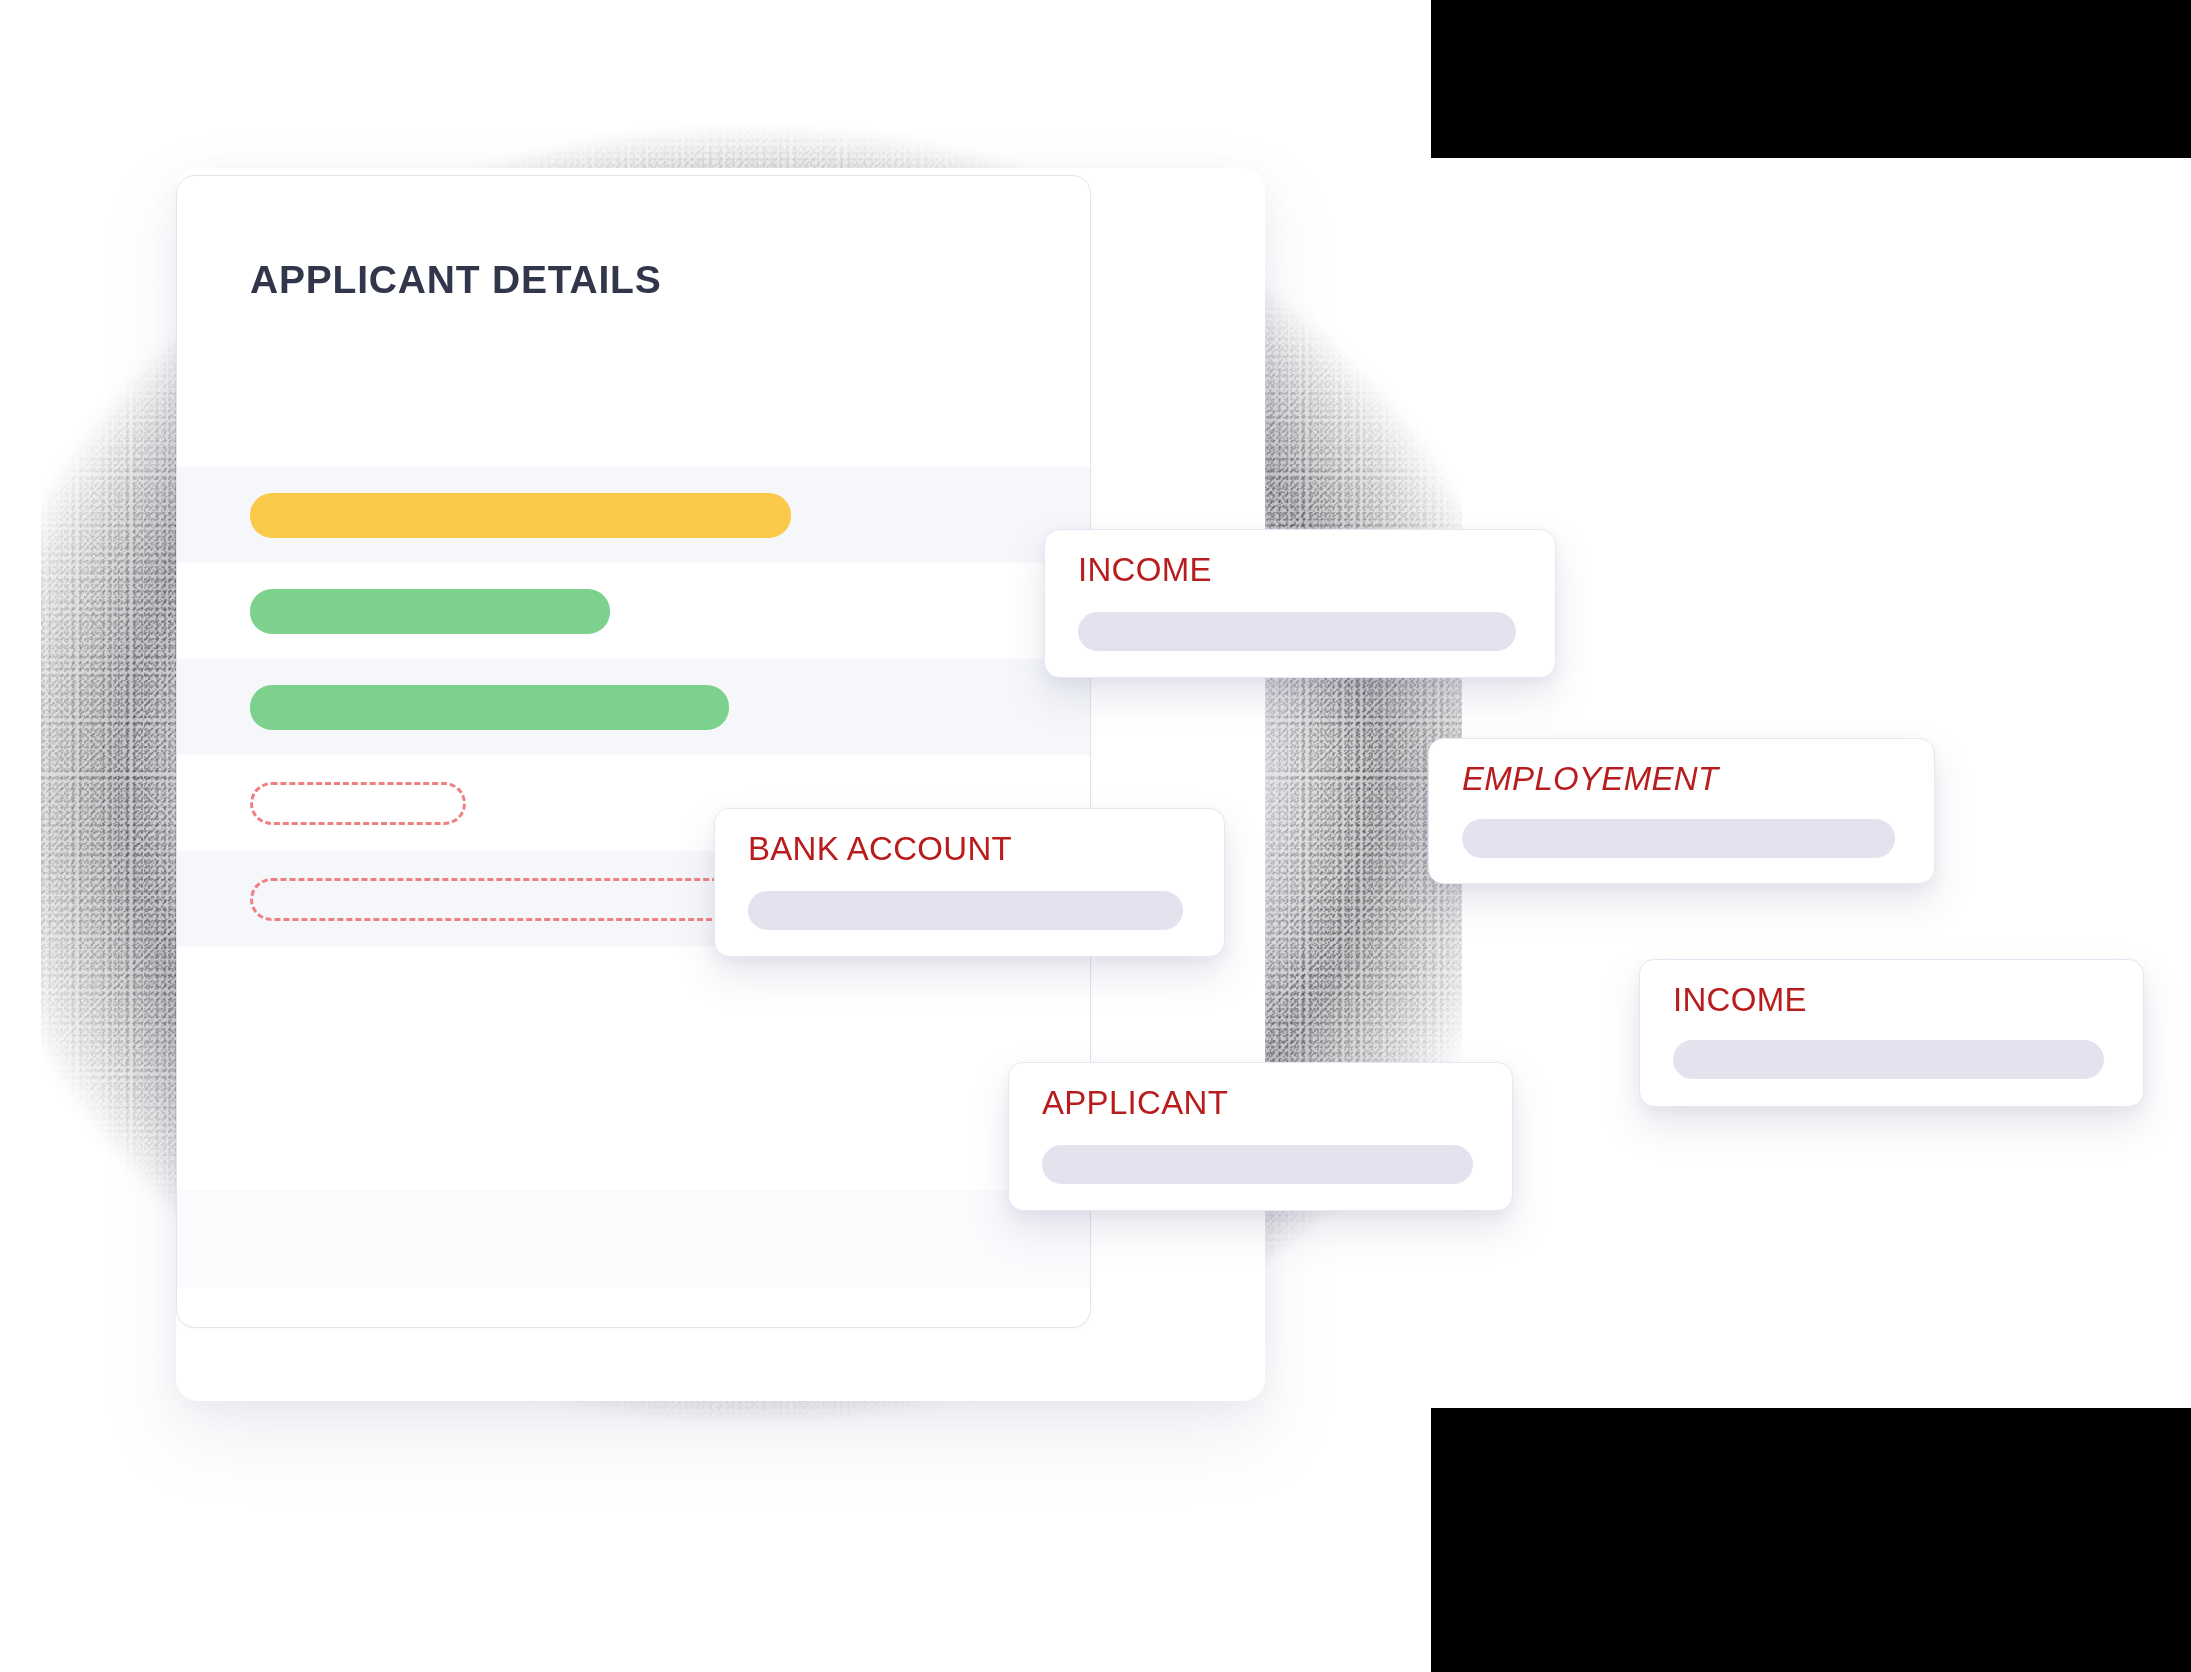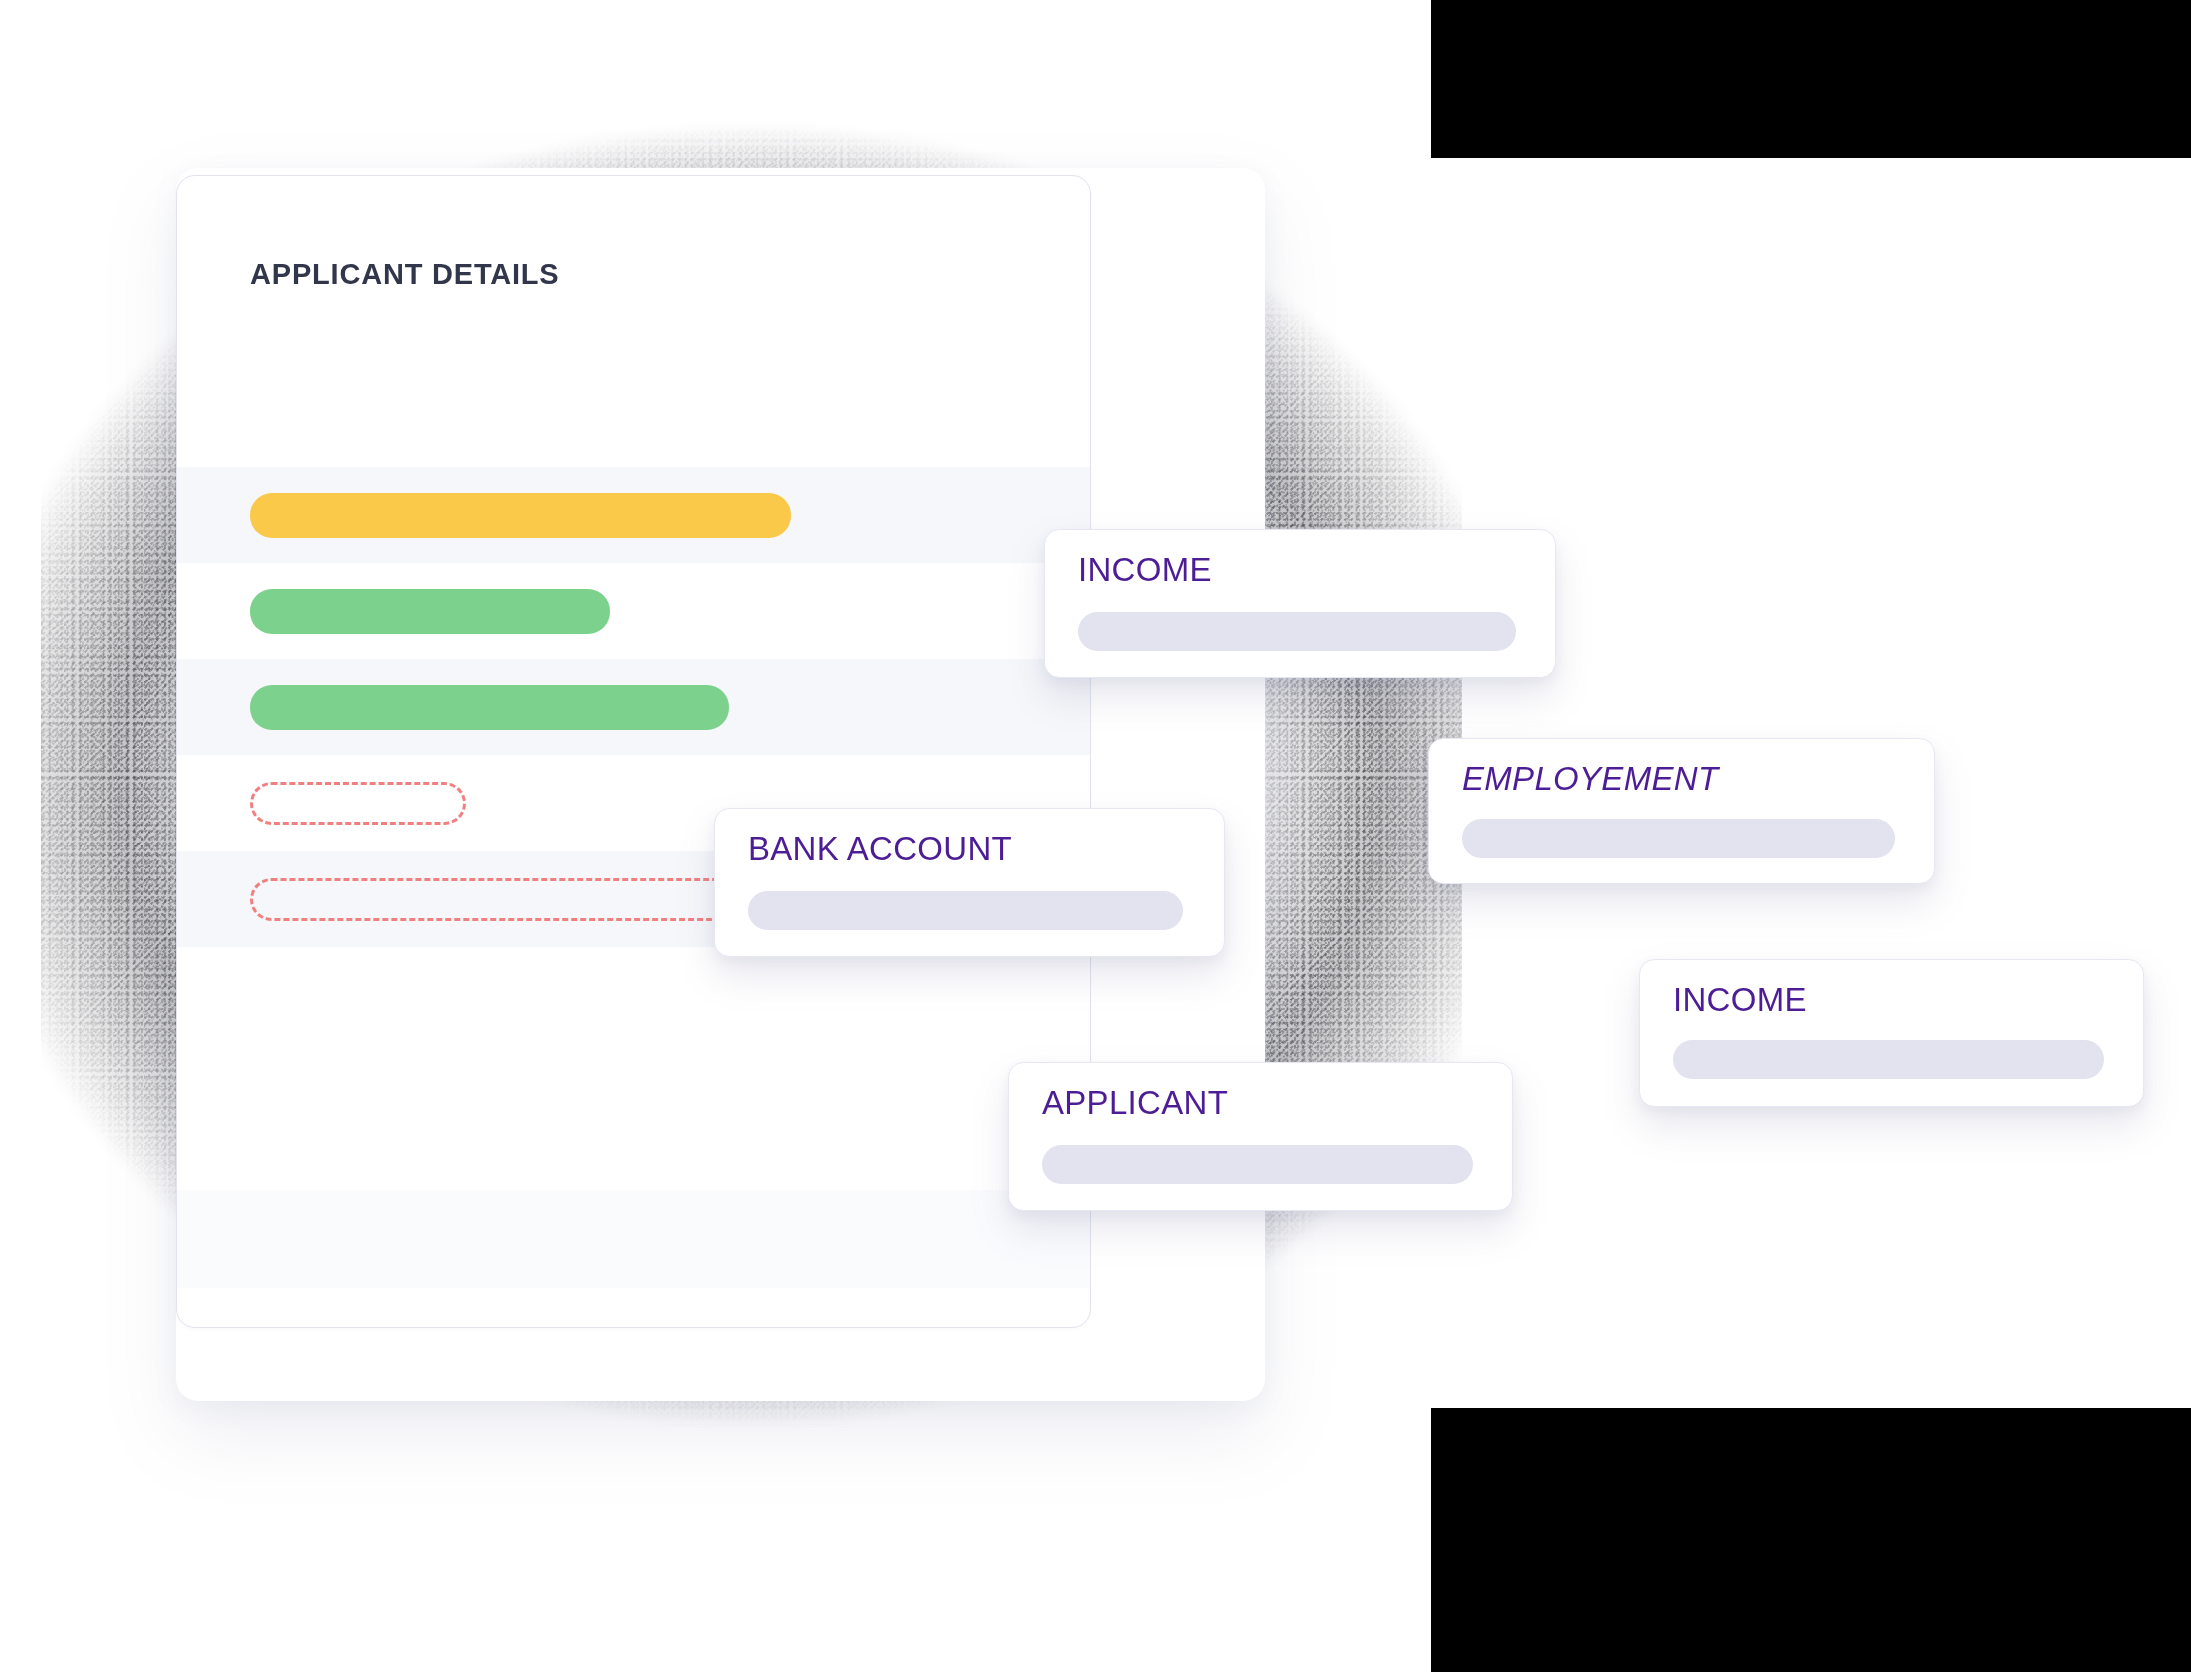--- a/index.html
+++ b/index.html
@@ -75,21 +75,21 @@
     width:913px;height:1151px;
     background:#ffffff;
     border:1.4px solid #e2e3ee;
     border-radius:19px;
     box-shadow:0 1.7px 3.4px rgba(150,150,175,.05);
     overflow:hidden;
   }
   #page-title{
     position:absolute;
     left:73px;top:82px;
-    font-size:29px;
+    font-size:39px;
     letter-spacing:0.8px;
     font-weight:600;
     color:#32364a;
     white-space:nowrap;
   }
 
   
   .row{position:absolute;left:0;width:913px;}
   .row.striped{background:#f5f7fa;}
   .row.faint{background:#fafbfd;}
@@ -114,21 +114,21 @@
     border:1.3px solid #e6e7f2;
     border-radius:15.4px;
     box-shadow:0 19px 38px rgba(110,115,155,.16), 0 5.1px 12px rgba(110,115,155,.08);
   }
   .float-card .fc-label{
     position:absolute;
     left:33px;top:20.5px;
     font-size:33px;
     font-weight:400;
     letter-spacing:0.3px;
-    color:#4c1d95;
+    color:#b91c1c;
     white-space:nowrap;
   }
   .float-card .fc-value{
     position:absolute;
     left:33px;
     height:39px;
     border-radius:19.7px;
     background:#e2e3ef;
   }
 

